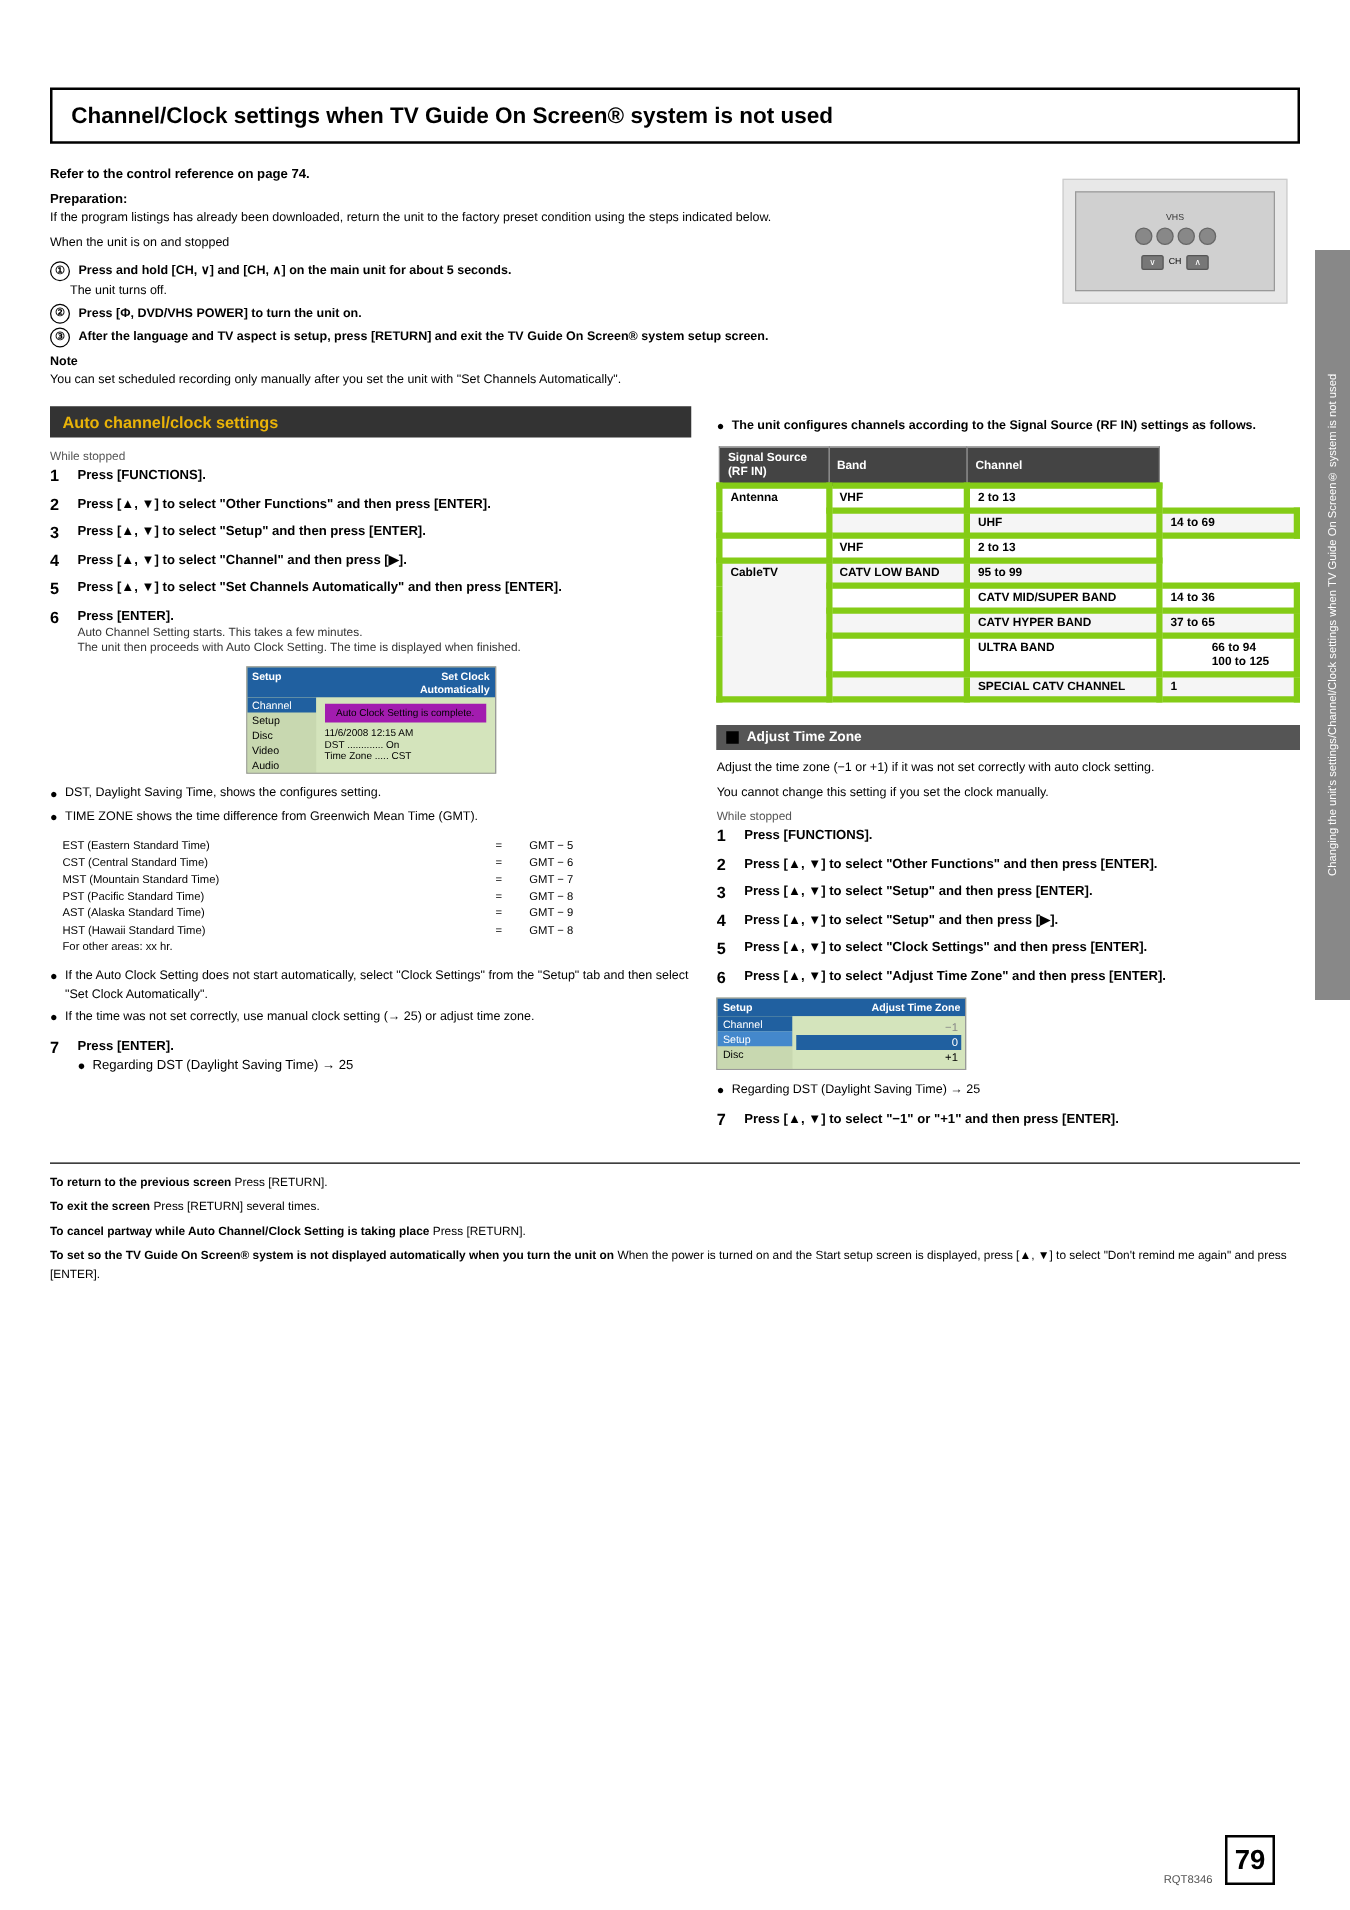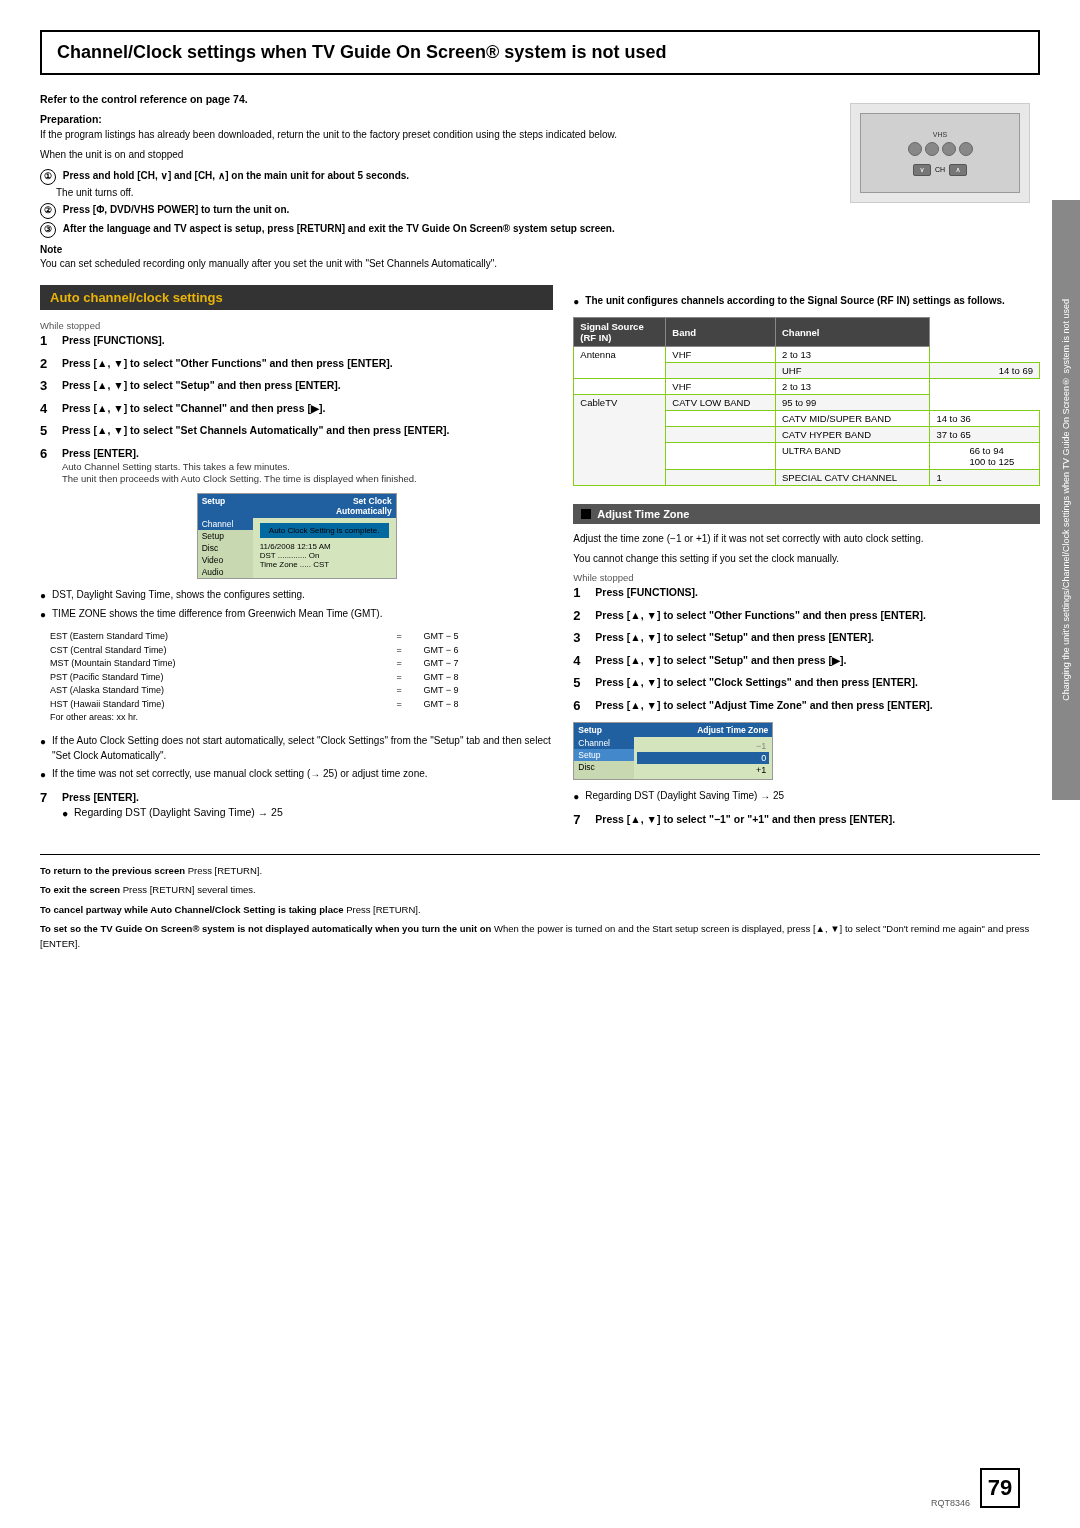--- a/index.html
+++ b/index.html
@@ -13,20 +13,21 @@
       padding: 30px 40px;
       position: relative;
     }
     .main-title {
       font-size: 18px;
       font-weight: bold;
       border: 2px solid #000;
       padding: 10px 15px;
       margin-bottom: 18px;
       background: #fff;
+      margin-top: 40px;
     }
     .top-section {
       display: flex;
       gap: 20px;
       margin-bottom: 14px;
     }
     .top-left {
       flex: 1;
     }
     .top-right {
@@ -249,21 +250,21 @@
       color: #fff;
     }
     .screen-row.active {
       background: #4488cc;
       color: #fff;
     }
     .screen-row .sr-label {
       flex: 1;
     }
     .screen-msg {
-      background: #0369a1;
+      background: #a21caf;
       text-align: center;
       padding: 3px;
       font-size: 8px;
       margin: 2px 4px;
     }
     .screen-time {
       font-size: 8px;
       padding: 2px 4px;
     }
     
@@ -275,22 +276,23 @@
     }
     .signal-table th {
       background: #444;
       color: #fff;
       padding: 3px 6px;
       text-align: left;
       border: 1px solid #888;
     }
     .signal-table td {
       padding: 2px 6px;
-      border: 1px solid #84cc16;
+      border: 5px solid #84cc16;
       vertical-align: top;
+      font-weight: bold;
     }
     .signal-table tr:nth-child(even) td {
       background: #f5f5f5;
     }
     
     .sidebar-text {
       position: absolute;
       right: 0;
       top: 200px;
       width: 28px;
@@ -590,21 +592,21 @@
       </thead>
       <tbody id="signal-table-body">
           <tr>
             <td rowspan="2">Antenna</td>
             <td>VHF</td>
             <td style="white-space:pre;">2 to 13</td>
           </tr>
           <tr>
             <td></td>
             <td>UHF</td>
-            <td style="white-space:pre;text-align:right;">14 to 69</td>
+            <td style="white-space:pre;">14 to 69</td>
           </tr>
           <tr>
             <td></td>
             <td>VHF</td>
             <td style="white-space:pre;">2 to 13</td>
           </tr>
           <tr>
             <td rowspan="5">CableTV</td>
             <td>CATV LOW BAND</td>
             <td style="white-space:pre;">95 to 99</td>

